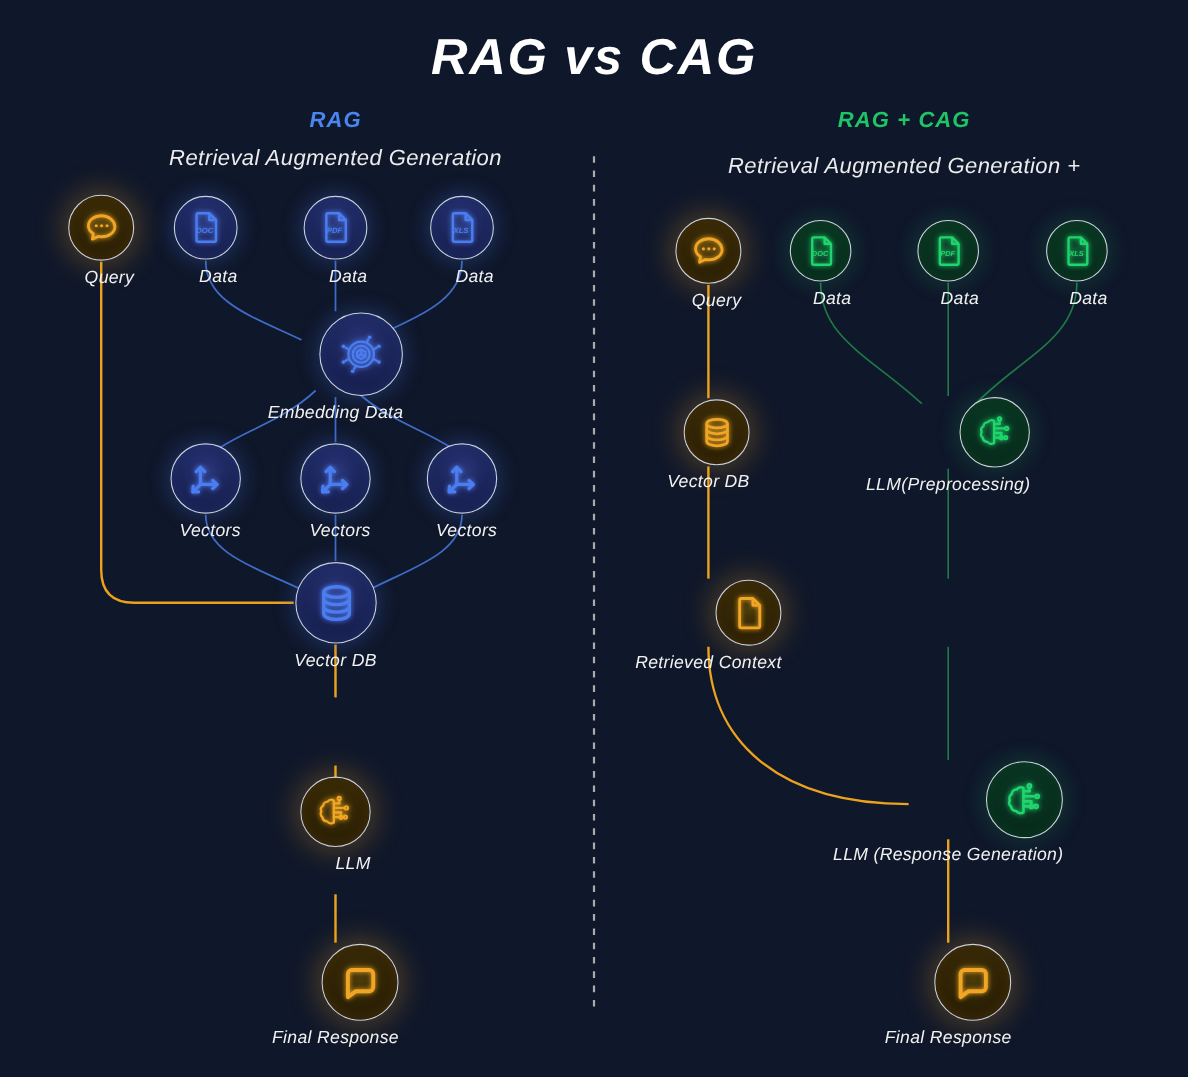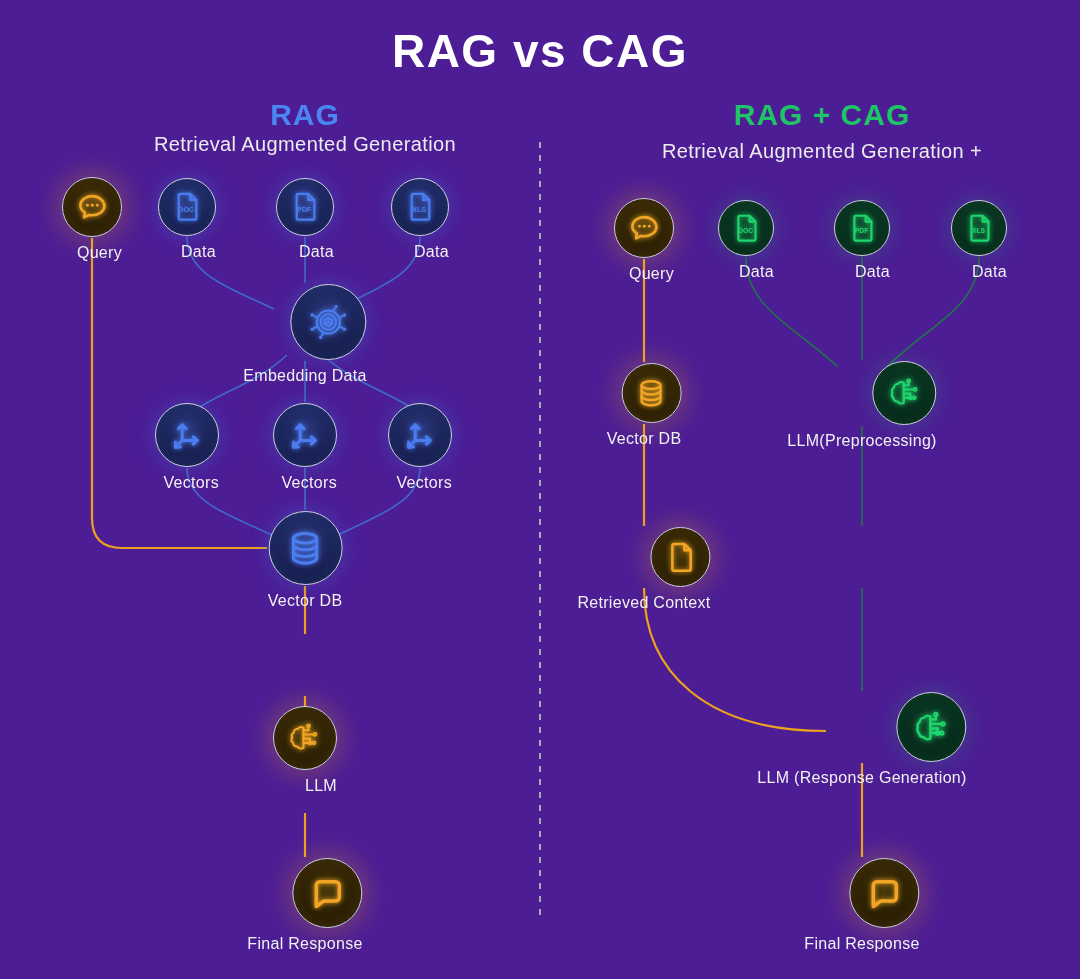--- a/index.html
+++ b/index.html
@@ -1,25 +1,26 @@
 <!DOCTYPE html>
 <html><head>
 <meta charset="utf-8">
 <style>
   html,body{margin:0;padding:0;background:#000;}
   .canvas{
-    position:relative;width:1080px;height:979px;background:#4c1d95;overflow:hidden;
+    position:relative;width:1080px;height:979px;background:#0f172a;overflow:hidden;
     font-family:"Liberation Sans", sans-serif;
+    font-style:italic;
   }
   .page-title{
     position:absolute;top:24px;left:540px;transform:translateX(-50%);
     font-size:46px;font-weight:800;color:#ffffff;letter-spacing:1.5px;white-space:nowrap;
   }
   .col-header{
-    position:absolute;transform:translateX(-50%);font-size:30px;font-weight:800;
+    position:absolute;transform:translateX(-50%);font-size:20px;font-weight:800;
     letter-spacing:1px;white-space:nowrap;
   }
   .blue-h{color:#4a86f0;}
   .green-h{color:#1ec465;}
   .col-sub{
     position:absolute;transform:translateX(-50%);font-size:20px;color:#ececec;
     letter-spacing:.4px;white-space:nowrap;font-weight:400;
   }
   .edges{position:absolute;left:0;top:0;width:1080px;height:979px;}
   .edge-blue{stroke:#3f6cc9;stroke-width:1.6;fill:none;}

